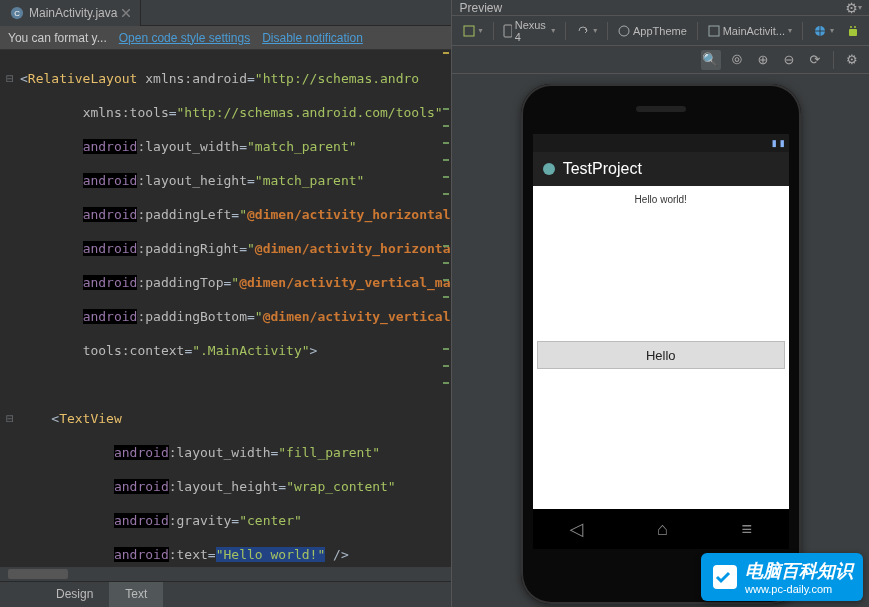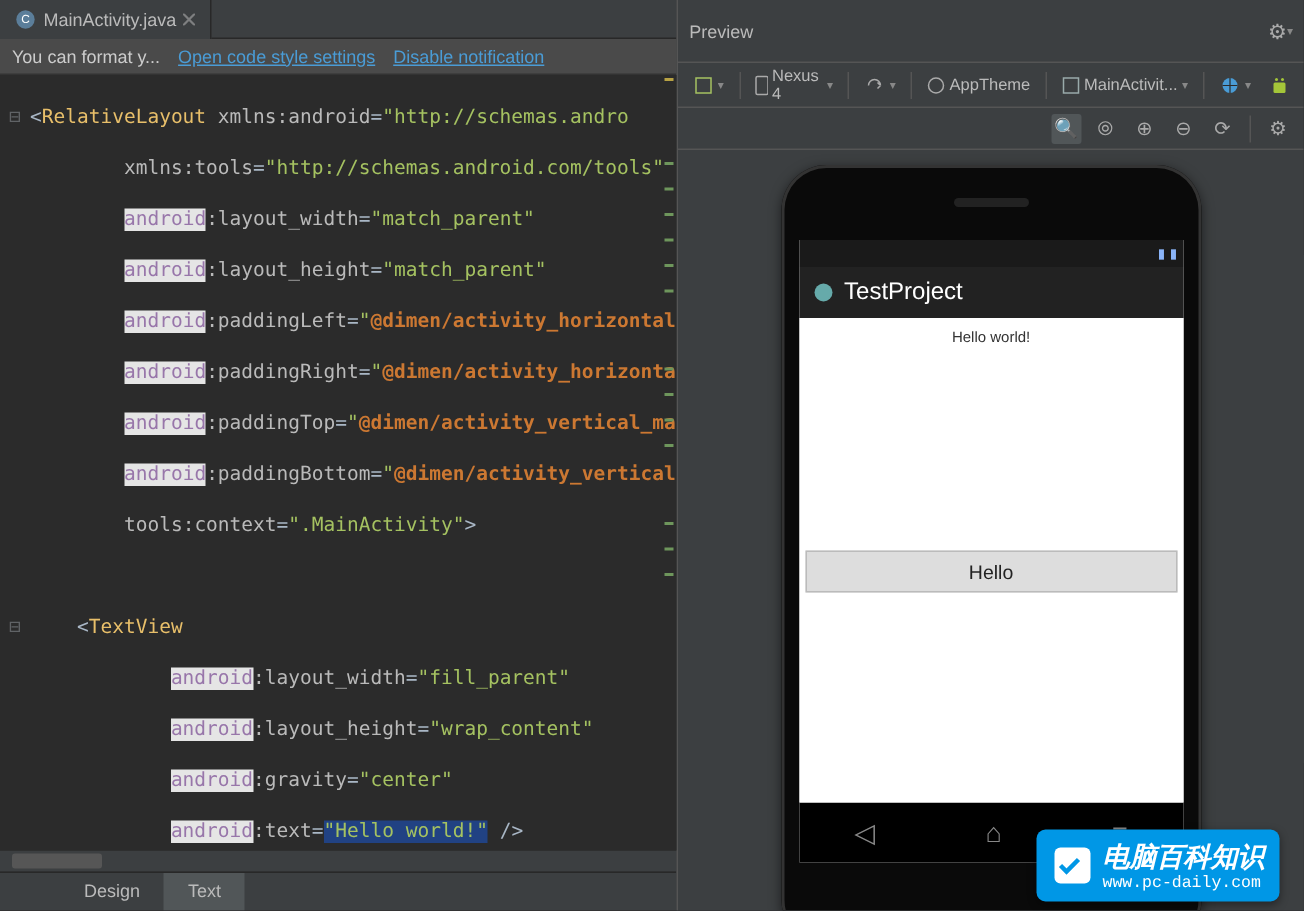--- a/index.html
+++ b/index.html
@@ -48,36 +48,36 @@
   overflow: hidden;
   position: relative;
 }
 .gutter-marks { position: absolute; right: 0; top: 0; width: 10px; height: 100%; }
 .gmark { position: absolute; right: 2px; width: 6px; height: 2px; background: #6e965c; }
 .gmark.y { background: #b8a244; }
 .code-line { display: block; padding-left: 14px; }
 .fold-icon { display:inline-block; width:10px; color:#606366; margin-left:-14px; margin-right:4px; }
 .tag { color: #e8bf6a; }
 .attr { color: #bababa; }
-.ns { color: #9876aa; background: #e5e5e5; }
+.ns { color: #9876aa; background: #000000; }
 .str { color: #a5c261; }
 .res { color: #cc7832; font-weight: bold; }
 .sel { background: #214283; }
 
 
 .hscroll { height: 14px; background: #3c3f41; display:flex; align-items:center; }
 .hscroll-thumb { width: 60px; height: 10px; background: #565656; border-radius: 2px; margin-left: 8px; }
 
 
 .bottom-tabs { height: 26px; background: #3c3f41; display: flex; border-top: 1px solid #282828; }
 .btab { padding: 5px 16px; color: #bbb; cursor: pointer; }
 .btab.active { background: #515658; }
 
 
-.prev-header { height: 42px; display: flex; align-items: center; padding: 0 8px; border-bottom: 1px solid #555; }
+.prev-header { height: 16px; display: flex; align-items: center; padding: 0 8px; border-bottom: 1px solid #555; }
 .prev-header .title { flex: 1; color: #bbb; }
 .gear { color: #aaa; font-size: 14px; }
 
 
 .prev-toolbar {
   height: 30px; display: flex; align-items: center; gap: 4px;
   padding: 0 6px; border-bottom: 1px solid #555;
   font-size: 11px;
 }
 .tool-btn { display: flex; align-items: center; gap: 3px; padding: 2px 4px; cursor: pointer; color: #bbb; }
@@ -113,26 +113,25 @@
   position: absolute; left: 4px; right: 4px; top: 48%;
   height: 28px; background: #ddd; border: 1px solid #bbb;
   display: flex; align-items: center; justify-content: center;
   font-size: 13px; color: #222;
 }
 .nav-bar { height: 40px; background: #000; display:flex; align-items:center; justify-content:space-around; }
 .nav-btn { color: #888; font-size: 18px; }
 
 
 .watermark {
-  position: absolute; right: 16px; bottom: 6px;
+  position: absolute; right: 6px; bottom: 6px;
   display: flex; align-items: center; gap: 6px;
   background: #0097e6; color: #fff; padding: 6px 10px;
   border-radius: 6px; font-size: 14px;
   box-shadow: 0 2px 6px rgba(0,0,0,0.4);
-  font-family: Liberation Mono, monospace;
 }
 .watermark .cn { font-weight: bold; font-size: 18px; font-style: italic; }
 .watermark .url { font-size: 11px; display:block; }
 </style>
 </head>
 <body>
 
 <div class="left-pane">
 
   <div class="tab-bar">

